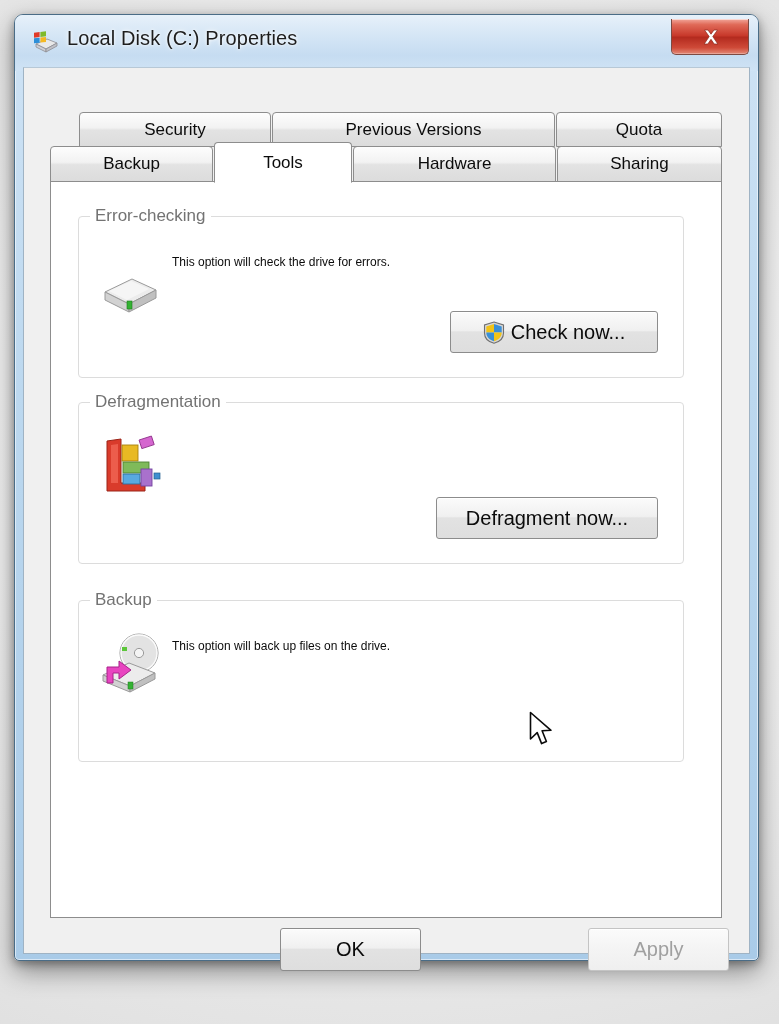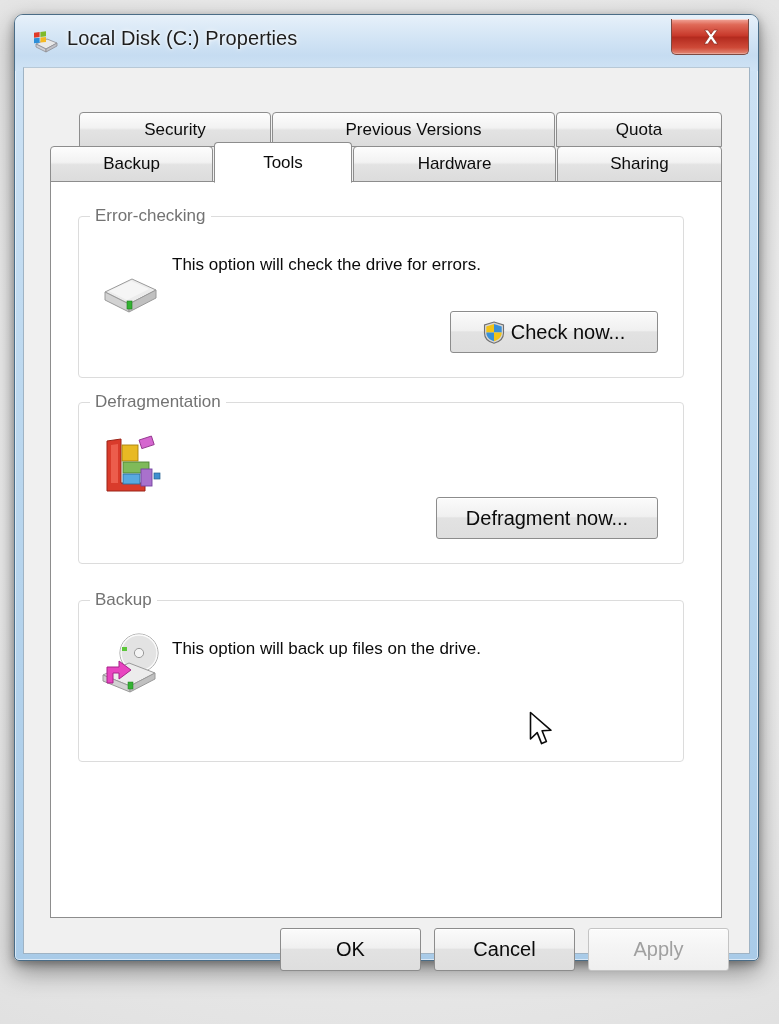--- a/index.html
+++ b/index.html
@@ -121,21 +121,21 @@
     position: absolute;
     top: -11px; left: 11px;
     background: #ffffff;
     padding: 0 5px;
     font-size: 17px;
     color: #737373;
     white-space: nowrap;
   }
   .group-desc {
     position: absolute;
-    font-size: 17px;
+    font-size: 12px;
     color: #0b0b0b;
     white-space: nowrap;
   }
   .group-icon { position: absolute; }
 
   
   .btn {
     position: absolute;
     border: 1px solid #8c8c8c;
     border-radius: 3px;
@@ -307,23 +307,20 @@
         <div class="group-desc" style="left:93px; top:38px;">This option will back up files on the drive.</div>
 
       </div>
 
     </div>
 
     <div id="footer">
       <div class="btn" style="left:256px; top:10px; width:141px; height:43px;">
         <span>OK</span>
       </div>
-      <div class="btn" style="left:410px; top:10px; width:141px; height:43px;">
-        <span>Cancel</span>
-      </div>
       <div class="btn disabled" style="left:564px; top:10px; width:141px; height:43px;">
         <span>Apply</span>
       </div>
     </div>
 
   </div>
 </div>
 
 <span id="cursor">
   <svg width="26" height="38" viewBox="0 0 26 38">

